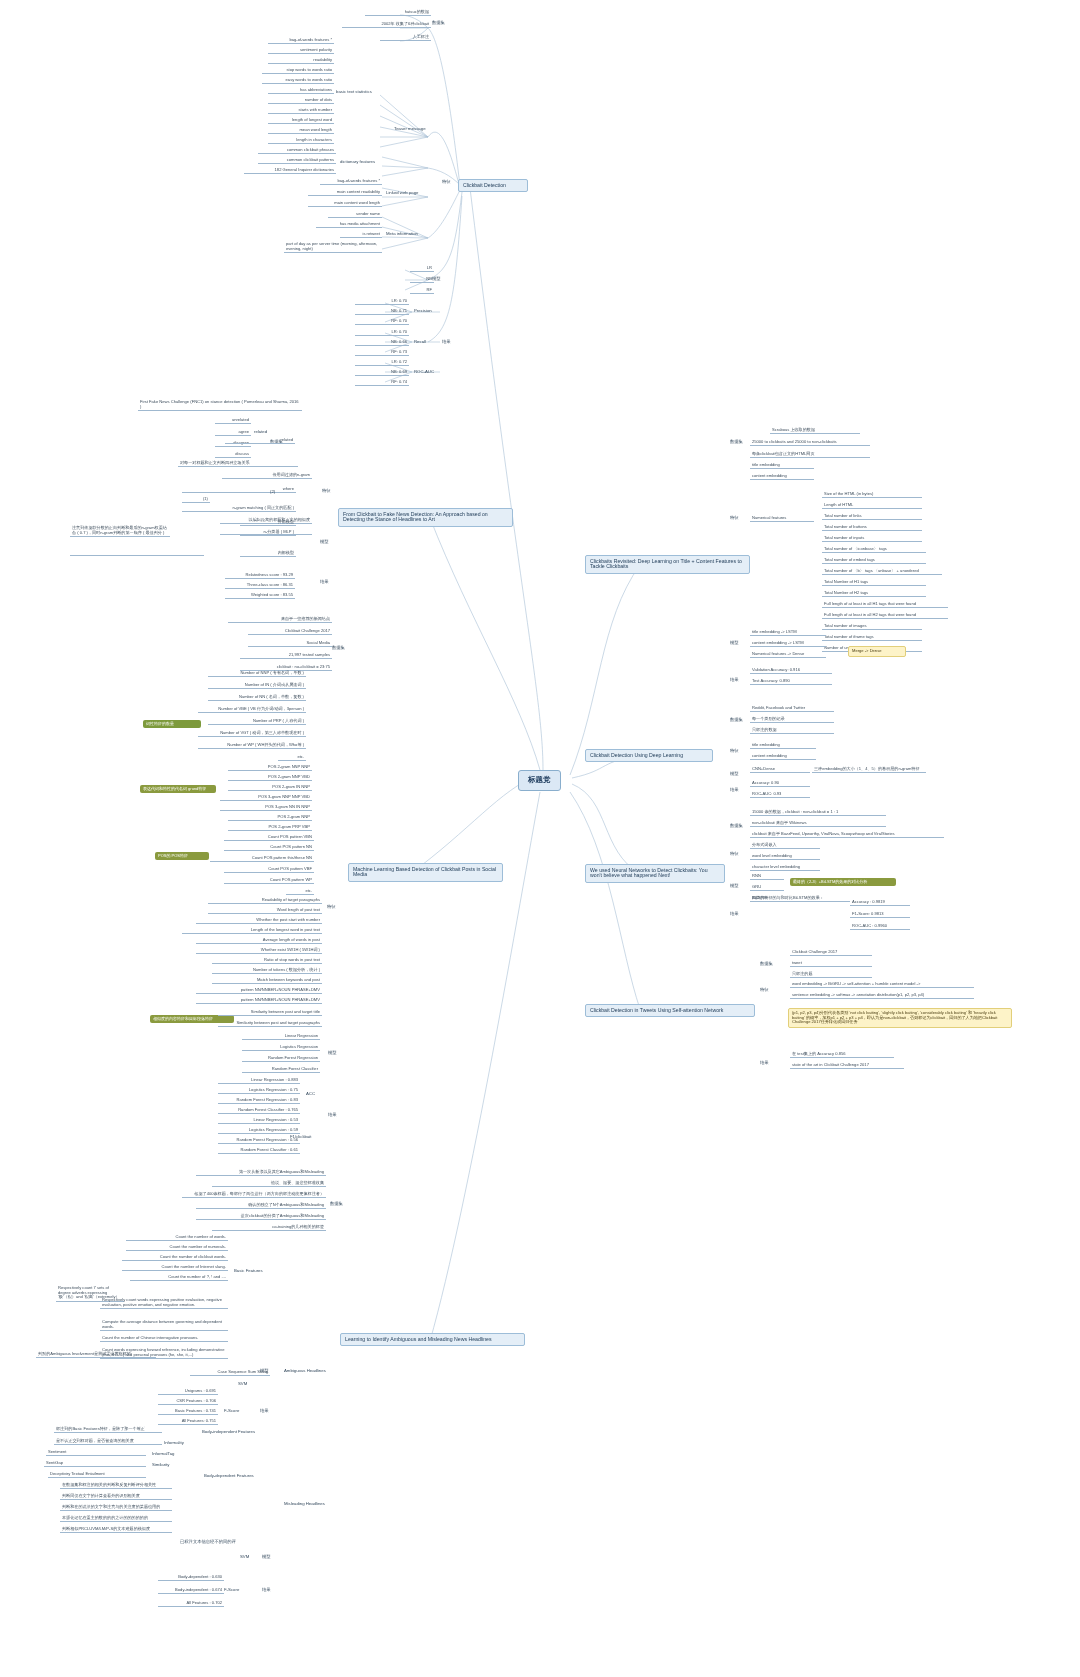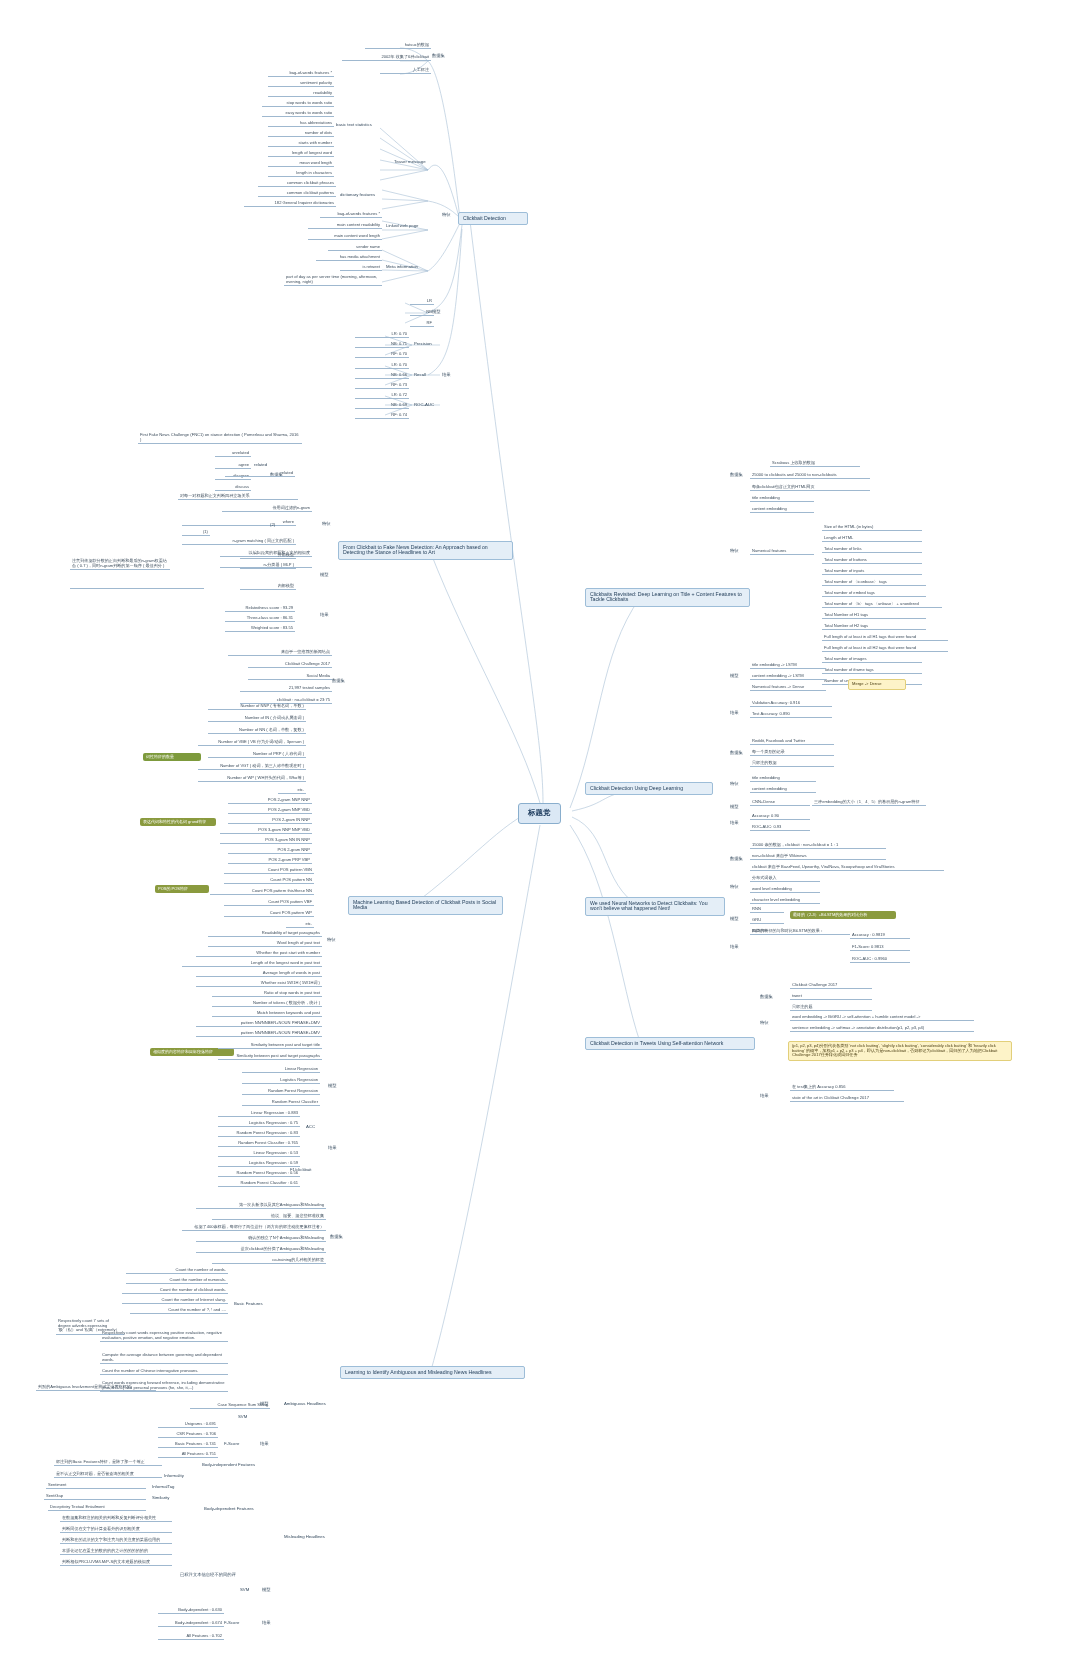--- a/index.html
+++ b/index.html
@@ -1,17 +1,17 @@
 <!DOCTYPE html>
 <html><head>
 <meta charset="utf-8">
 <style>
   html,body{margin:0;padding:0;background:#ffffff;}
   body{width:1080px;height:1677px;position:relative;font-family:"Liberation Sans","DejaVu Sans",sans-serif;color:#2b3a4a;overflow:hidden;}
-  #canvas{position:absolute;inset:0;margin-top:33px;}
+  #canvas{position:absolute;inset:0;}
   svg.links{position:absolute;left:0;top:0;width:1080px;height:1677px;pointer-events:none;}
   .node{position:absolute;white-space:nowrap;line-height:1.15;}
   
   .leaf{font-size:4.1px;color:#3d4d5c;border-bottom:.5px solid #9fb8cf;padding:0 2px 0.6px 2px;background:transparent;}
   .leaf.r{text-align:right;}
   .leaf.l{text-align:left;}
   .plain{font-size:4.3px;color:#33485c;padding:0 2px;}
   
   .paper{font-size:5.2px;color:#1f3b57;background:#e4eef7;border:.6px solid #9dbdd8;border-radius:2px;padding:2.5px 4px;white-space:normal;}
   

